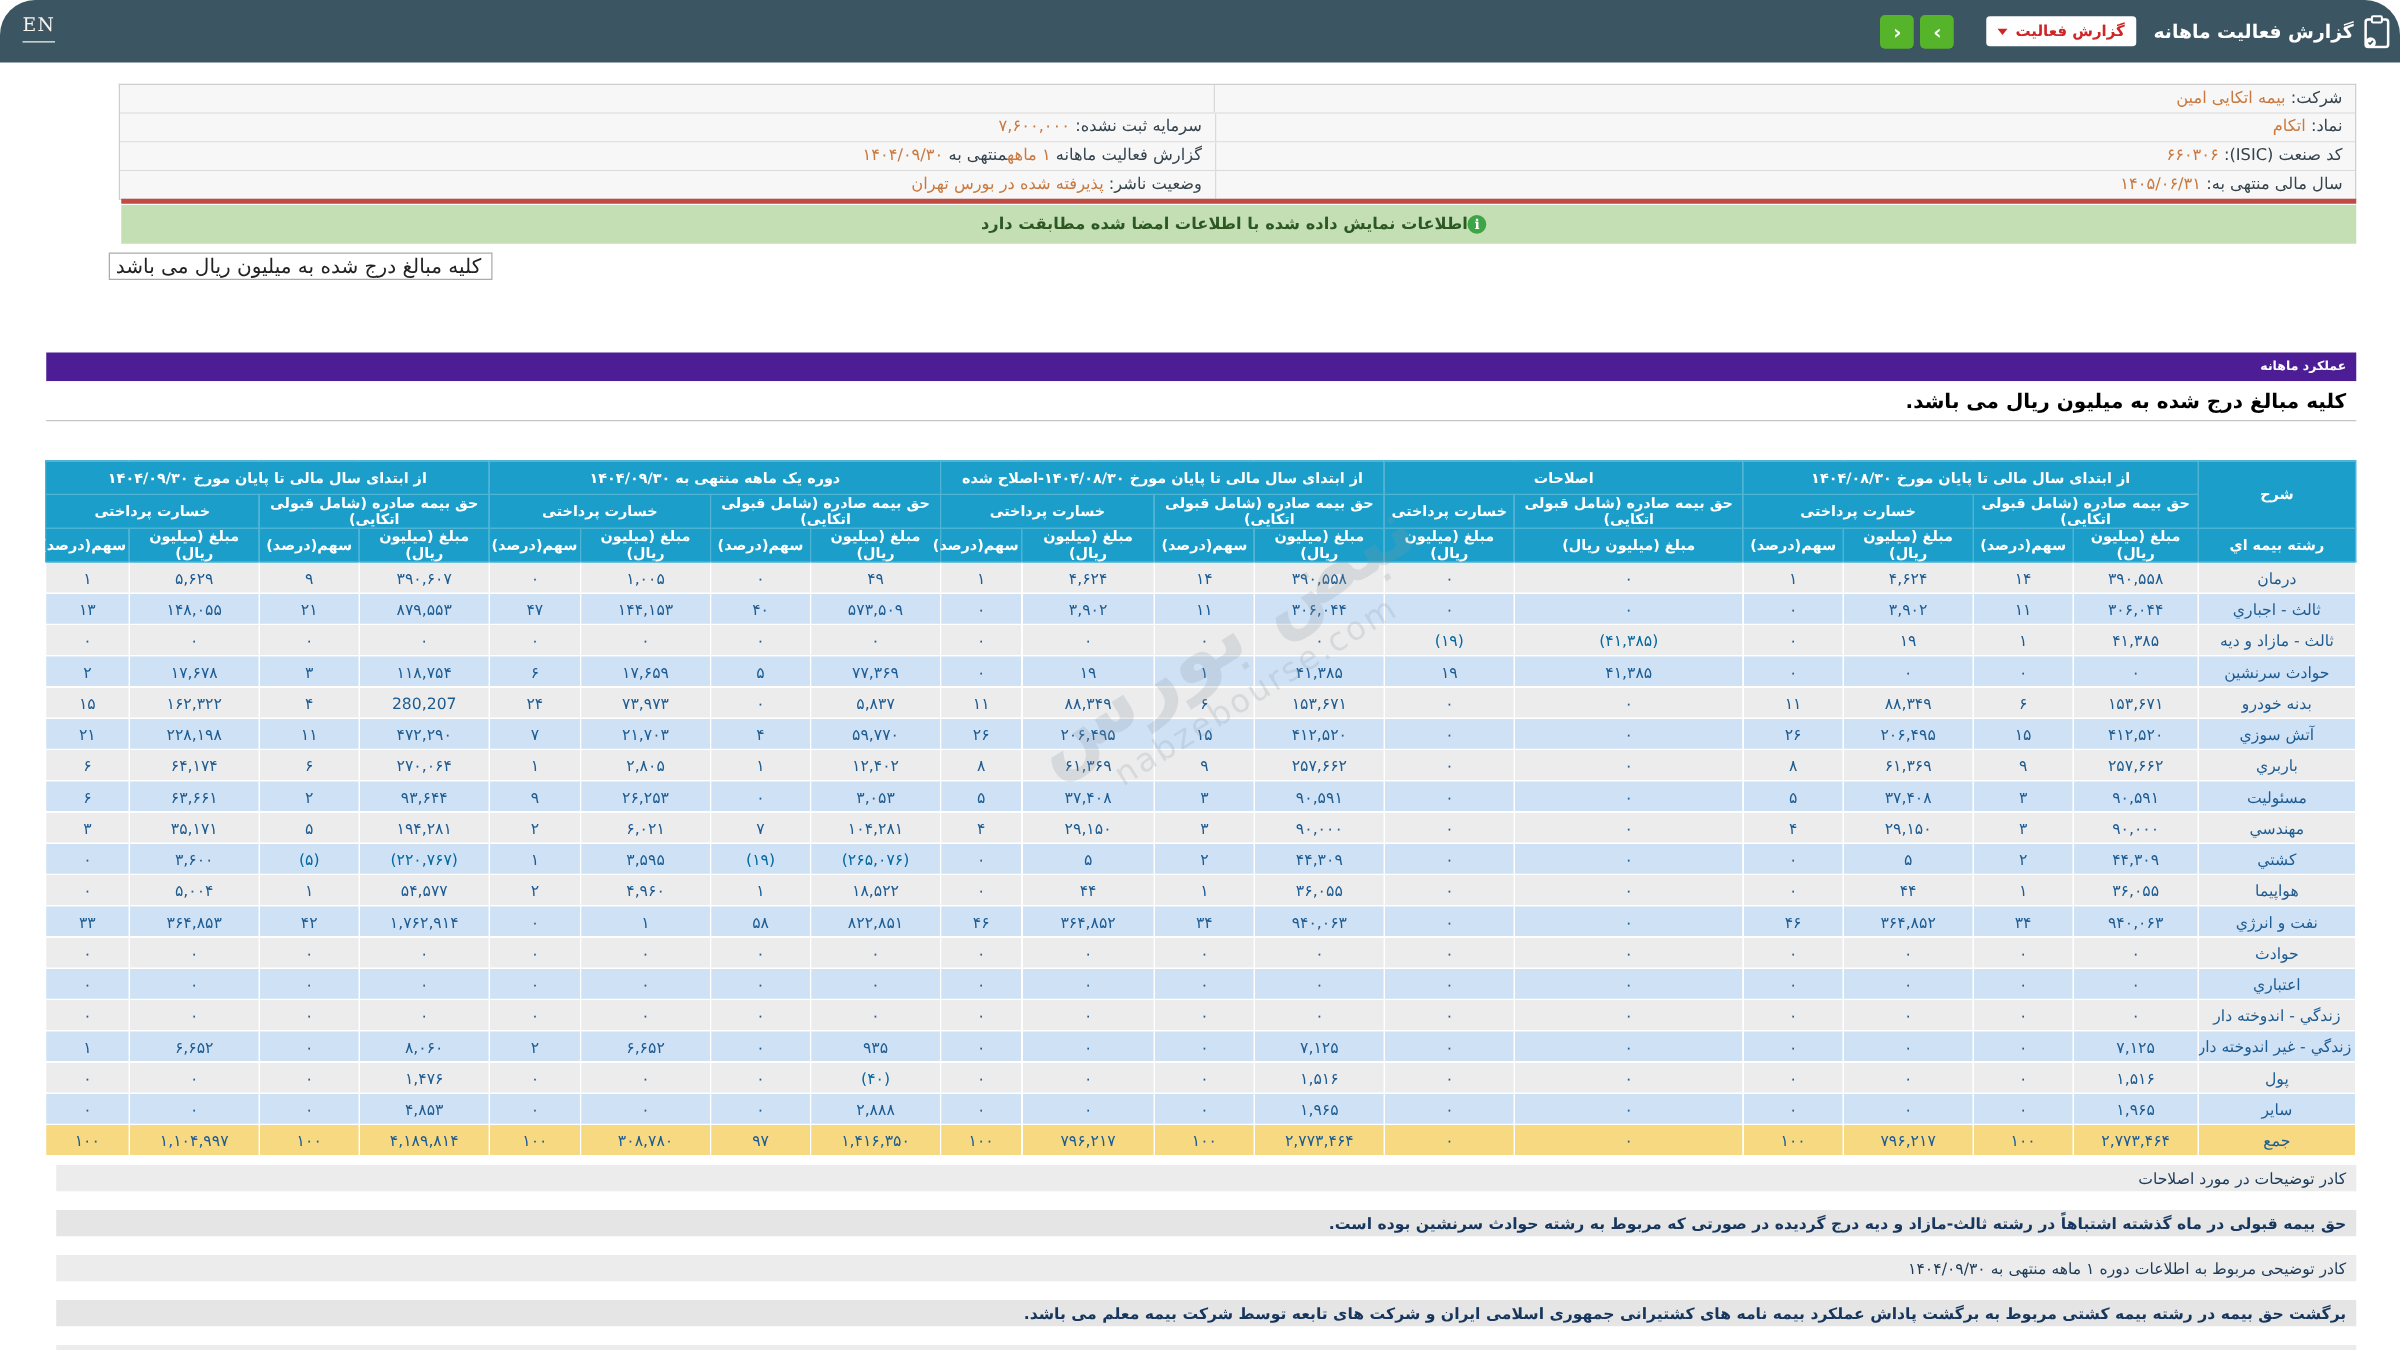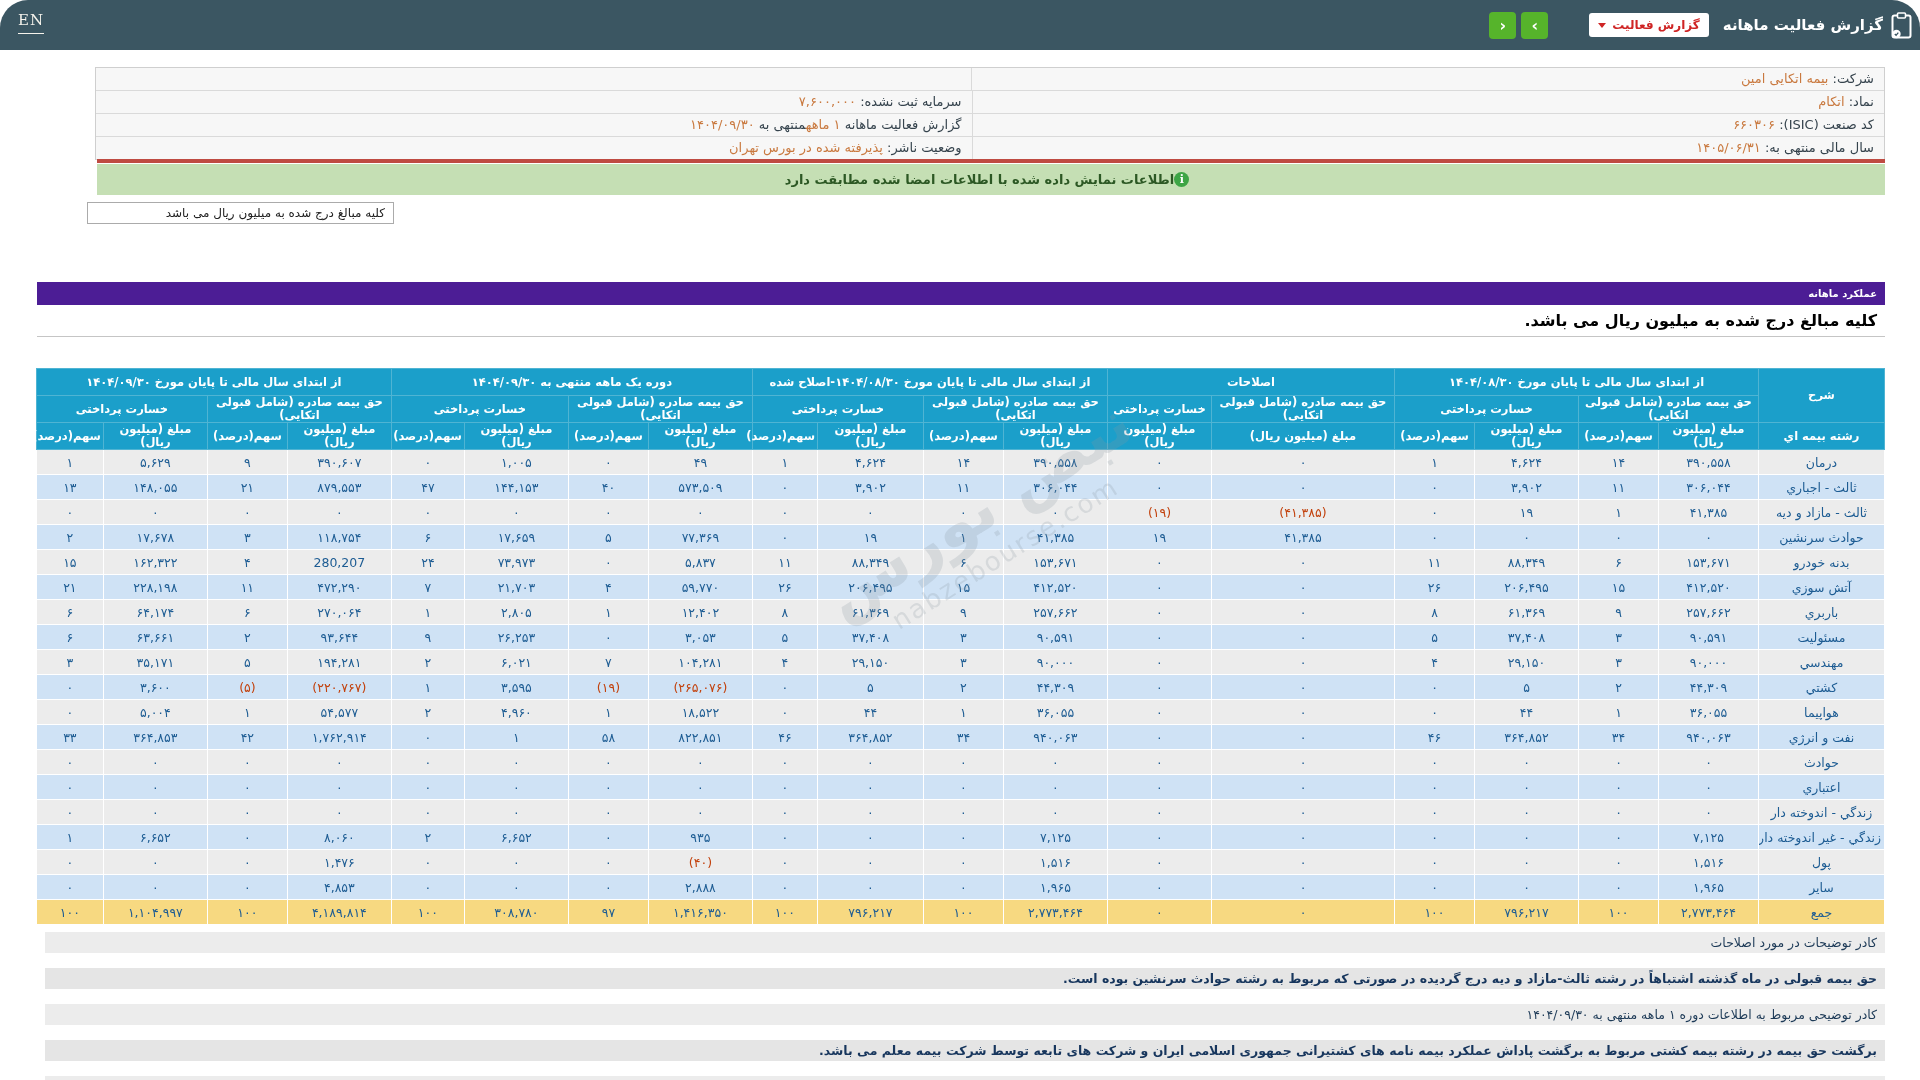--- a/index.html
+++ b/index.html
@@ -6,21 +6,21 @@
   .page{position:relative;width:1920px;height:1080px;background:#ffffff;overflow:hidden;
         font-family:"DejaVu Sans",sans-serif;direction:rtl;border-radius:28px;}
   
   .topbar{position:absolute;top:0;left:0;width:1920px;height:50px;background:#3b5662;}
   .lang-toggle{position:absolute;left:18px;top:11px;color:#f6f3ec;font-family:"DejaVu Serif",serif;
         font-size:15px;letter-spacing:1px;border-bottom:1px solid #f6f3ec;padding-bottom:4px;cursor:pointer;}
   .topbar-right{position:absolute;right:8px;top:0;height:50px;display:flex;align-items:center;}
   .clip-icon{margin-left:8px;display:flex;align-items:center;}
   .topbar-title{color:#ffffff;font-size:15px;font-weight:bold;margin-left:14px;white-space:nowrap;}
   .dropdown{background:#ffffff;border-radius:3px;height:24px;display:flex;align-items:center;
-        padding:0 9px;cursor:pointer;margin-left:41px;}
+        padding:0 9px;cursor:pointer;margin-left:26px;}
   .dropdown-label{color:#cf2525;font-size:12px;font-weight:bold;white-space:nowrap;}
   .caret{width:0;height:0;border-left:4px solid transparent;border-right:4px solid transparent;
         border-top:5px solid #cf2525;margin-right:6px;}
   .nav-btn{width:27px;height:27px;border-radius:4px;background:#56b42b;color:#fff;font-size:16px;
         font-weight:bold;display:flex;align-items:center;justify-content:center;cursor:pointer;margin-left:5px;}
   
   .info-table{position:absolute;top:67px;right:35px;width:1788px;border:1px solid #cfcfcf;border-bottom:none;}
   .info-row{display:flex;height:22px;line-height:22px;border-bottom:1px solid #dadada;background:#f7f7f7;font-size:13px;}
   .info-cell{overflow:hidden;white-space:nowrap;padding-right:10px;}
   .info-cell.right{width:902px;border-left:1px solid #dadada;}
@@ -29,38 +29,38 @@
   .info-val{color:#c9793f;}
   .red-rule{position:absolute;top:159px;right:35px;width:1788px;height:4px;background:#bf4b42;}
   
   .notice{position:absolute;top:164px;right:35px;width:1788px;height:31px;background:#c5dfb4;
         display:flex;align-items:center;justify-content:center;color:#2c5824;font-size:13px;font-weight:bold;}
   .info-icon{width:15px;height:15px;border-radius:50%;background:#3da545;color:#fff;font-size:11px;
         font-weight:bold;display:inline-flex;align-items:center;justify-content:center;margin-right:8px;
         font-family:"DejaVu Serif",serif;}
   
   .unit-box{position:absolute;top:202px;right:1526px;width:297px;height:20px;line-height:20px;
-        border:1px solid #ababab;background:#fff;font-size:12px;color:#222;padding-right:8px;white-space:nowrap;}
+        border:1px solid #ababab;background:#fff;font-size:16px;color:#222;padding-right:8px;white-space:nowrap;}
   
   .section-bar{position:absolute;top:282px;right:35px;width:1840px;height:23px;line-height:23px;
         background:#4c1d95;color:#fff;font-size:10px;font-weight:bold;padding-right:8px;}
   .section-note{position:absolute;top:305px;right:35px;width:1840px;height:31px;line-height:31px;
         border-bottom:1px solid #c5c5c5;color:#000;font-size:16px;font-weight:bold;padding-right:8px;background:#fff;}
   
   .tbl-wrap{position:absolute;top:368px;right:35px;}
   table.main{border-collapse:collapse;table-layout:fixed;width:1848px;direction:rtl;}
   table.main th{background:#1b9fca;color:#fff;font-size:11.5px;font-weight:bold;border:1px solid #4fb4d3;
         height:26px;padding:0 2px;line-height:13px;text-align:center;}
   table.main td{height:24px;font-size:12.5px;color:#1d5c93;text-align:center;border:1px solid #ffffff;
         padding:0 3px;white-space:nowrap;overflow:hidden;}
   tr.r-odd td{background:#ececec;}
   tr.r-even td{background:#cfe2f5;}
   tr.r-total td{background:#f7d981;}
   td.lbl{text-align:right;padding-right:6px;font-size:12px;}
-  .neg{color:#c2410c;}
+  .neg{color:#0369a1;}
   
   .notes{position:absolute;top:932px;right:35px;width:1840px;}
   .note{height:21px;line-height:21px;margin-bottom:15px;font-size:12.5px;padding-right:8px;
         white-space:nowrap;overflow:hidden;}
   .note-gray{background:#ececec;color:#1d3a57;}
   .note-blue{background:#e5e5e5;color:#17365d;font-weight:bold;}
   
   .watermark{position:absolute;top:470px;right:760px;transform:rotate(-32deg);opacity:.22;color:#8b97a1;
         text-align:center;pointer-events:none;z-index:5;}
   .wm1{font-size:64px;font-weight:bold;}

